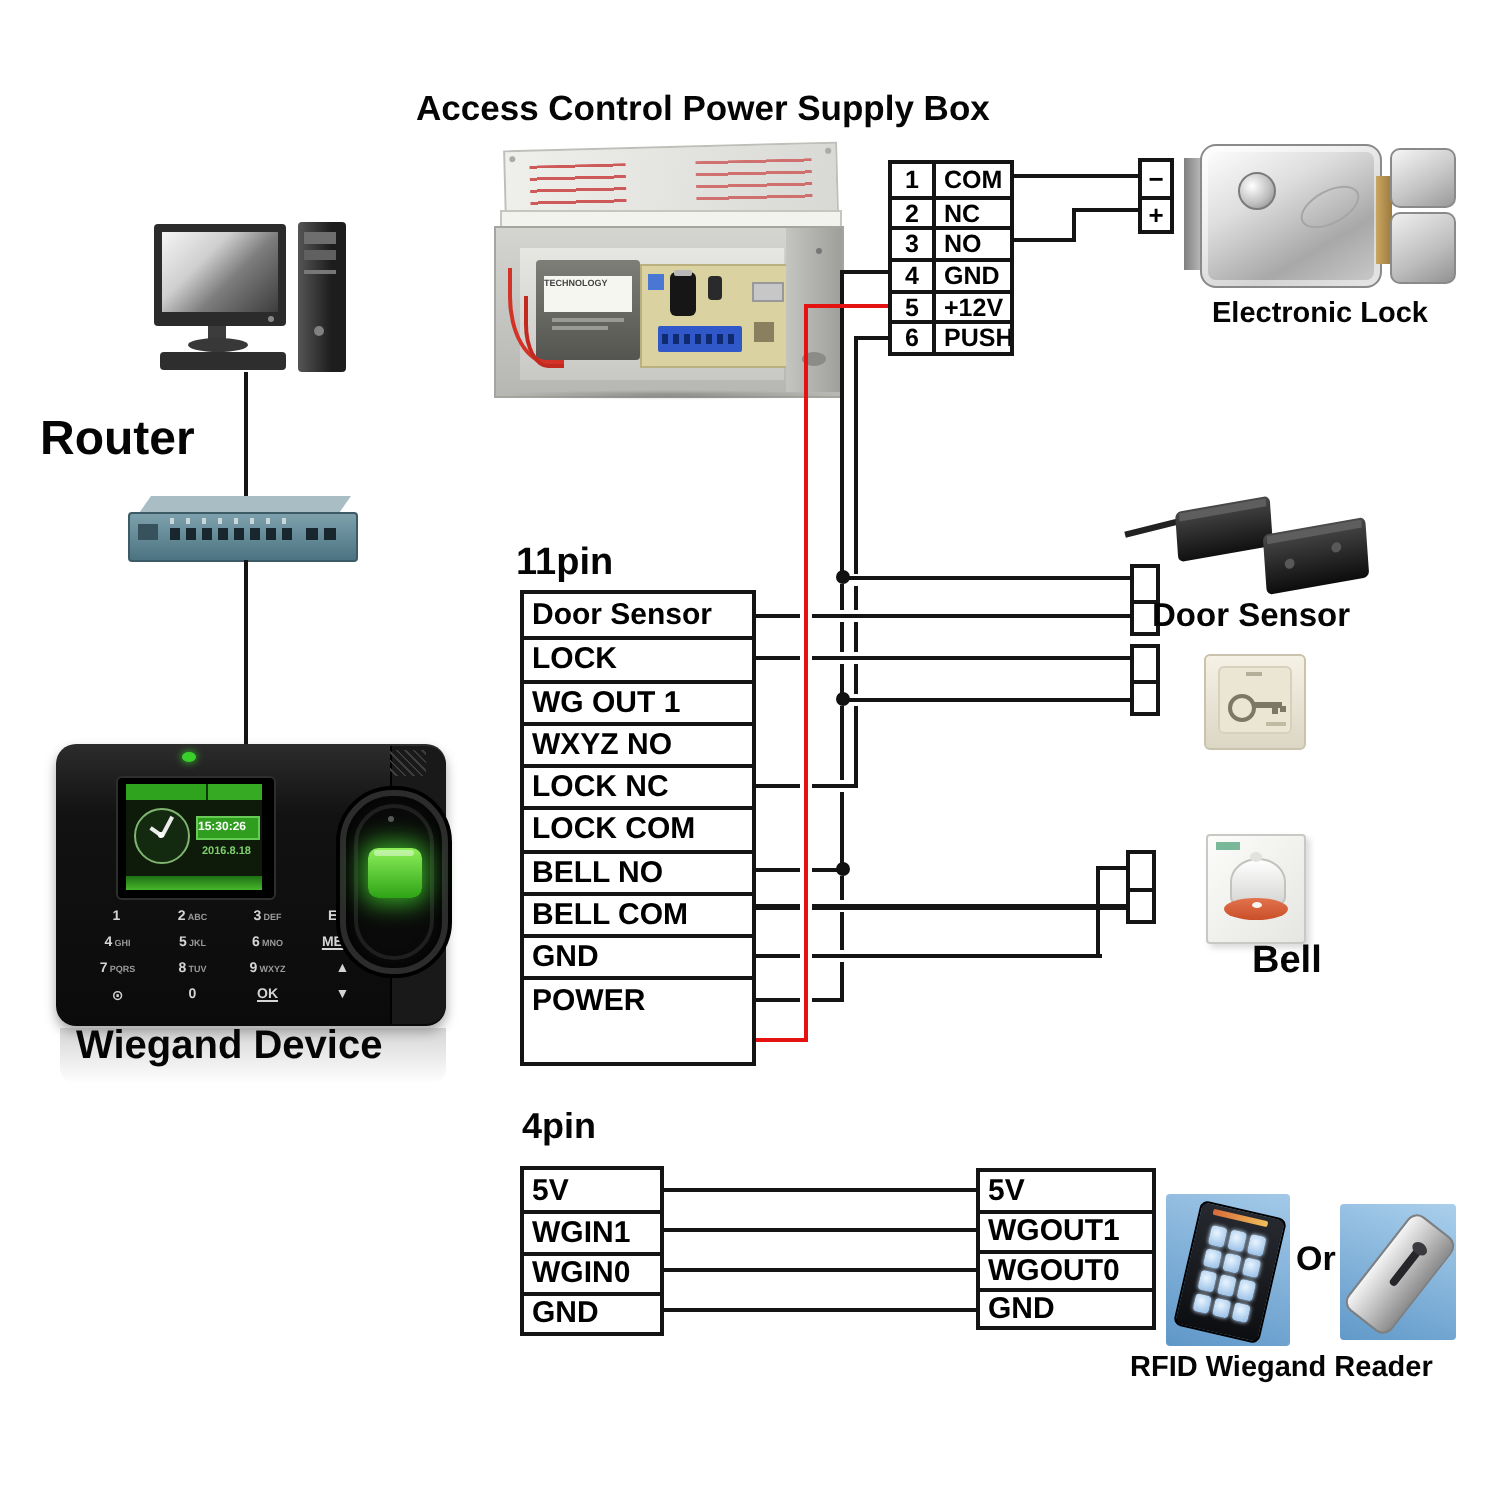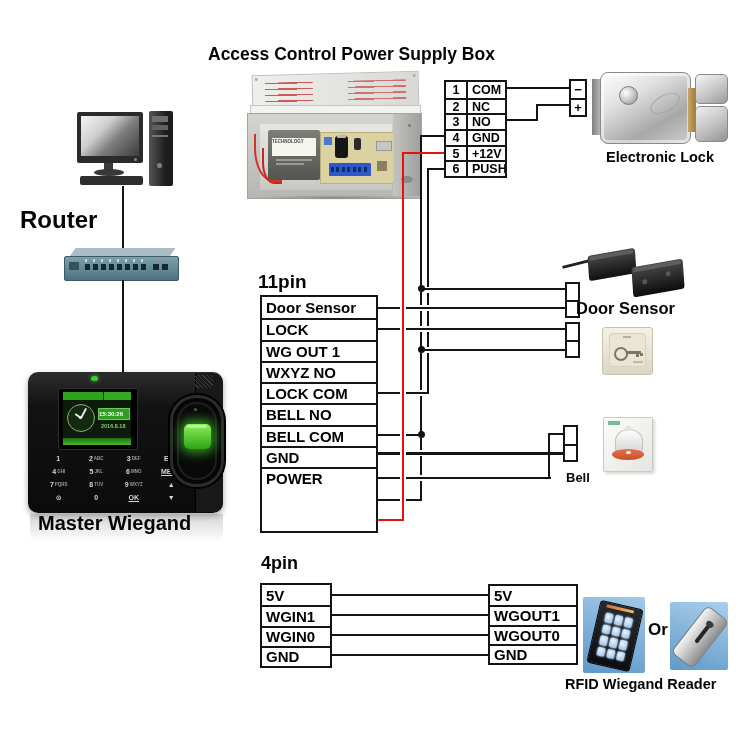--- a/index.html
+++ b/index.html
@@ -214,20 +214,21 @@
     <div class="abs" style="left:103px;top:36px;width:31px;height:34px;border-radius:5px;border:1px solid #8a8a8a;background:linear-gradient(150deg,#efefef,#bdbdbd 60%,#929292);"></div>
   </div>
   <div class="lbl ctr" style="left:606px;top:149px;width:120px;font-size:14.5px;">Electronic Lock</div>
 
   <div class="lbl" style="left:258px;top:271px;font-size:19px;">11pin</div>
   <div class="tbl" style="left:260px;top:295px;width:118px;height:238px;grid-template-rows:repeat(11,1fr);font-size:15px;">
     <div class="trow plbl">Door Sensor</div>
     <div class="trow plbl">LOCK</div>
     <div class="trow plbl">WG OUT 1</div>
     <div class="trow plbl">WXYZ NO</div>
+    <div class="trow plbl">LOCK NC</div>
     <div class="trow plbl">LOCK COM</div>
     <div class="trow plbl">BELL NO</div>
     <div class="trow plbl">BELL COM</div>
     <div class="trow plbl">GND</div>
     <div class="trow plbl">POWER</div>
   </div>
 
   <div class="t2" style="left:565px;top:282px;width:15px;height:36px;">
       <div></div>
       <div></div>
@@ -264,21 +265,21 @@
     <div class="abs" style="left:30px;top:33px;width:10px;height:2px;background:#c1baa2;"></div>
   </div>
 
   <div class="abs" style="left:603px;top:417px;width:48px;height:53px;background:linear-gradient(135deg,#fcfcfa,#e5e5e1);border:1px solid #c8c8c4;border-radius:2px;box-shadow:2px 2px 3px rgba(0,0,0,.15);">
     <div class="abs" style="left:4px;top:3px;width:12px;height:4px;background:#7ab89a;"></div>
     <div class="abs" style="left:11px;top:11px;width:26px;height:22px;background:linear-gradient(180deg,#ffffff,#d5d5d3);border:1px solid #c2c2be;border-radius:50% 50% 18% 18%;"></div>
     <div class="abs" style="left:21px;top:8px;width:6px;height:5px;background:#e2e2de;border-radius:50%;"></div>
     <div class="abs" style="left:8px;top:31px;width:32px;height:11px;background:linear-gradient(180deg,#e2734d,#c94f28);border-radius:50%;"></div>
     <div class="abs" style="left:22px;top:33px;width:5px;height:3px;background:#f6f6f2;border-radius:50%;"></div>
   </div>
-  <div class="lbl ctr" style="left:566px;top:470px;width:60px;font-size:13px;">Bell</div>
+  <div class="lbl ctr" style="left:626px;top:470px;width:60px;font-size:19px;">Bell</div>
 
   <div class="abs" style="left:28px;top:372px;width:195px;height:141px;border-radius:10px;background:linear-gradient(180deg,#2c2c2c,#121212 25%,#0b0b0b);box-shadow:0 3px 6px rgba(0,0,0,.35);">
     <div class="abs" style="right:0px;top:1px;width:27px;height:139px;background:#191919;border-left:1px solid #000;border-radius:0 10px 10px 0;"></div>
     <div class="abs" style="left:63px;top:4px;width:7px;height:5px;border-radius:50%;background:#39d02c;box-shadow:0 0 4px #39d02c;"></div>
     <div class="abs" style="right:10px;top:3px;width:18px;height:13px;background:repeating-linear-gradient(45deg,transparent 0px,transparent 2px,#3d3d3d 2px,#3d3d3d 3px);"></div>
 
     <div class="abs" style="left:30px;top:16px;width:78px;height:60px;background:#000;border:1px solid #2e2e2e;border-radius:3px;">
       <div class="abs" style="left:4px;top:3px;width:68px;height:53px;background:#0e1a0a;overflow:hidden;">
         <div class="abs" style="left:0;top:0;width:40px;height:8px;background:#2fa31e;border-right:1px solid #0a3a06;"></div>
         <div class="abs" style="left:41px;top:0;width:27px;height:8px;background:#37aa24;"></div>
@@ -355,21 +356,21 @@
 
     <div class="abs" style="left:142px;top:23px;width:48px;height:86px;border-radius:26px;background:#0a0a0a;border:3px solid #2c2c2c;box-shadow:0 0 0 2px #000, inset 0 0 8px #000;">
       <div class="abs" style="left:4px;top:4px;right:4px;bottom:4px;border:2px solid #1f1f1f;border-radius:20px;"></div>
       <div class="abs" style="left:21px;top:10px;width:3px;height:3px;border-radius:50%;background:#555;"></div>
       <div class="abs" style="left:11px;top:26px;width:27px;height:25px;border-radius:5px;background:linear-gradient(180deg,#8ef05a,#2ea316);box-shadow:0 0 12px 3px rgba(70,220,50,.75);">
         <div class="abs" style="left:3px;top:1px;width:20px;height:3px;border-radius:2px;background:rgba(255,255,255,.45);"></div>
       </div>
     </div>
   </div>
   <div class="abs" style="left:30px;top:514px;width:193px;height:28px;border-radius:0 0 8px 8px;background:linear-gradient(180deg,rgba(150,150,150,.4),rgba(255,255,255,0));"></div>
-  <div class="lbl ctr" style="left:38px;top:512px;width:168px;font-size:20px;">Master Wiegand</div>
+  <div class="lbl ctr" style="left:38px;top:512px;width:168px;font-size:20px;">Wiegand Device</div>
 
   <div class="lbl" style="left:261px;top:553px;font-size:18px;">4pin</div>
   <div class="tbl" style="left:260px;top:583px;width:72px;height:85px;grid-template-rows:repeat(4,1fr);font-size:15px;">
     <div class="trow plbl">5V</div>
     <div class="trow plbl">WGIN1</div>
     <div class="trow plbl">WGIN0</div>
     <div class="trow plbl">GND</div>
   </div>
   <div class="tbl" style="left:488px;top:584px;width:90px;height:81px;grid-template-rows:repeat(4,1fr);font-size:15px;">
     <div class="trow plbl">5V</div>

